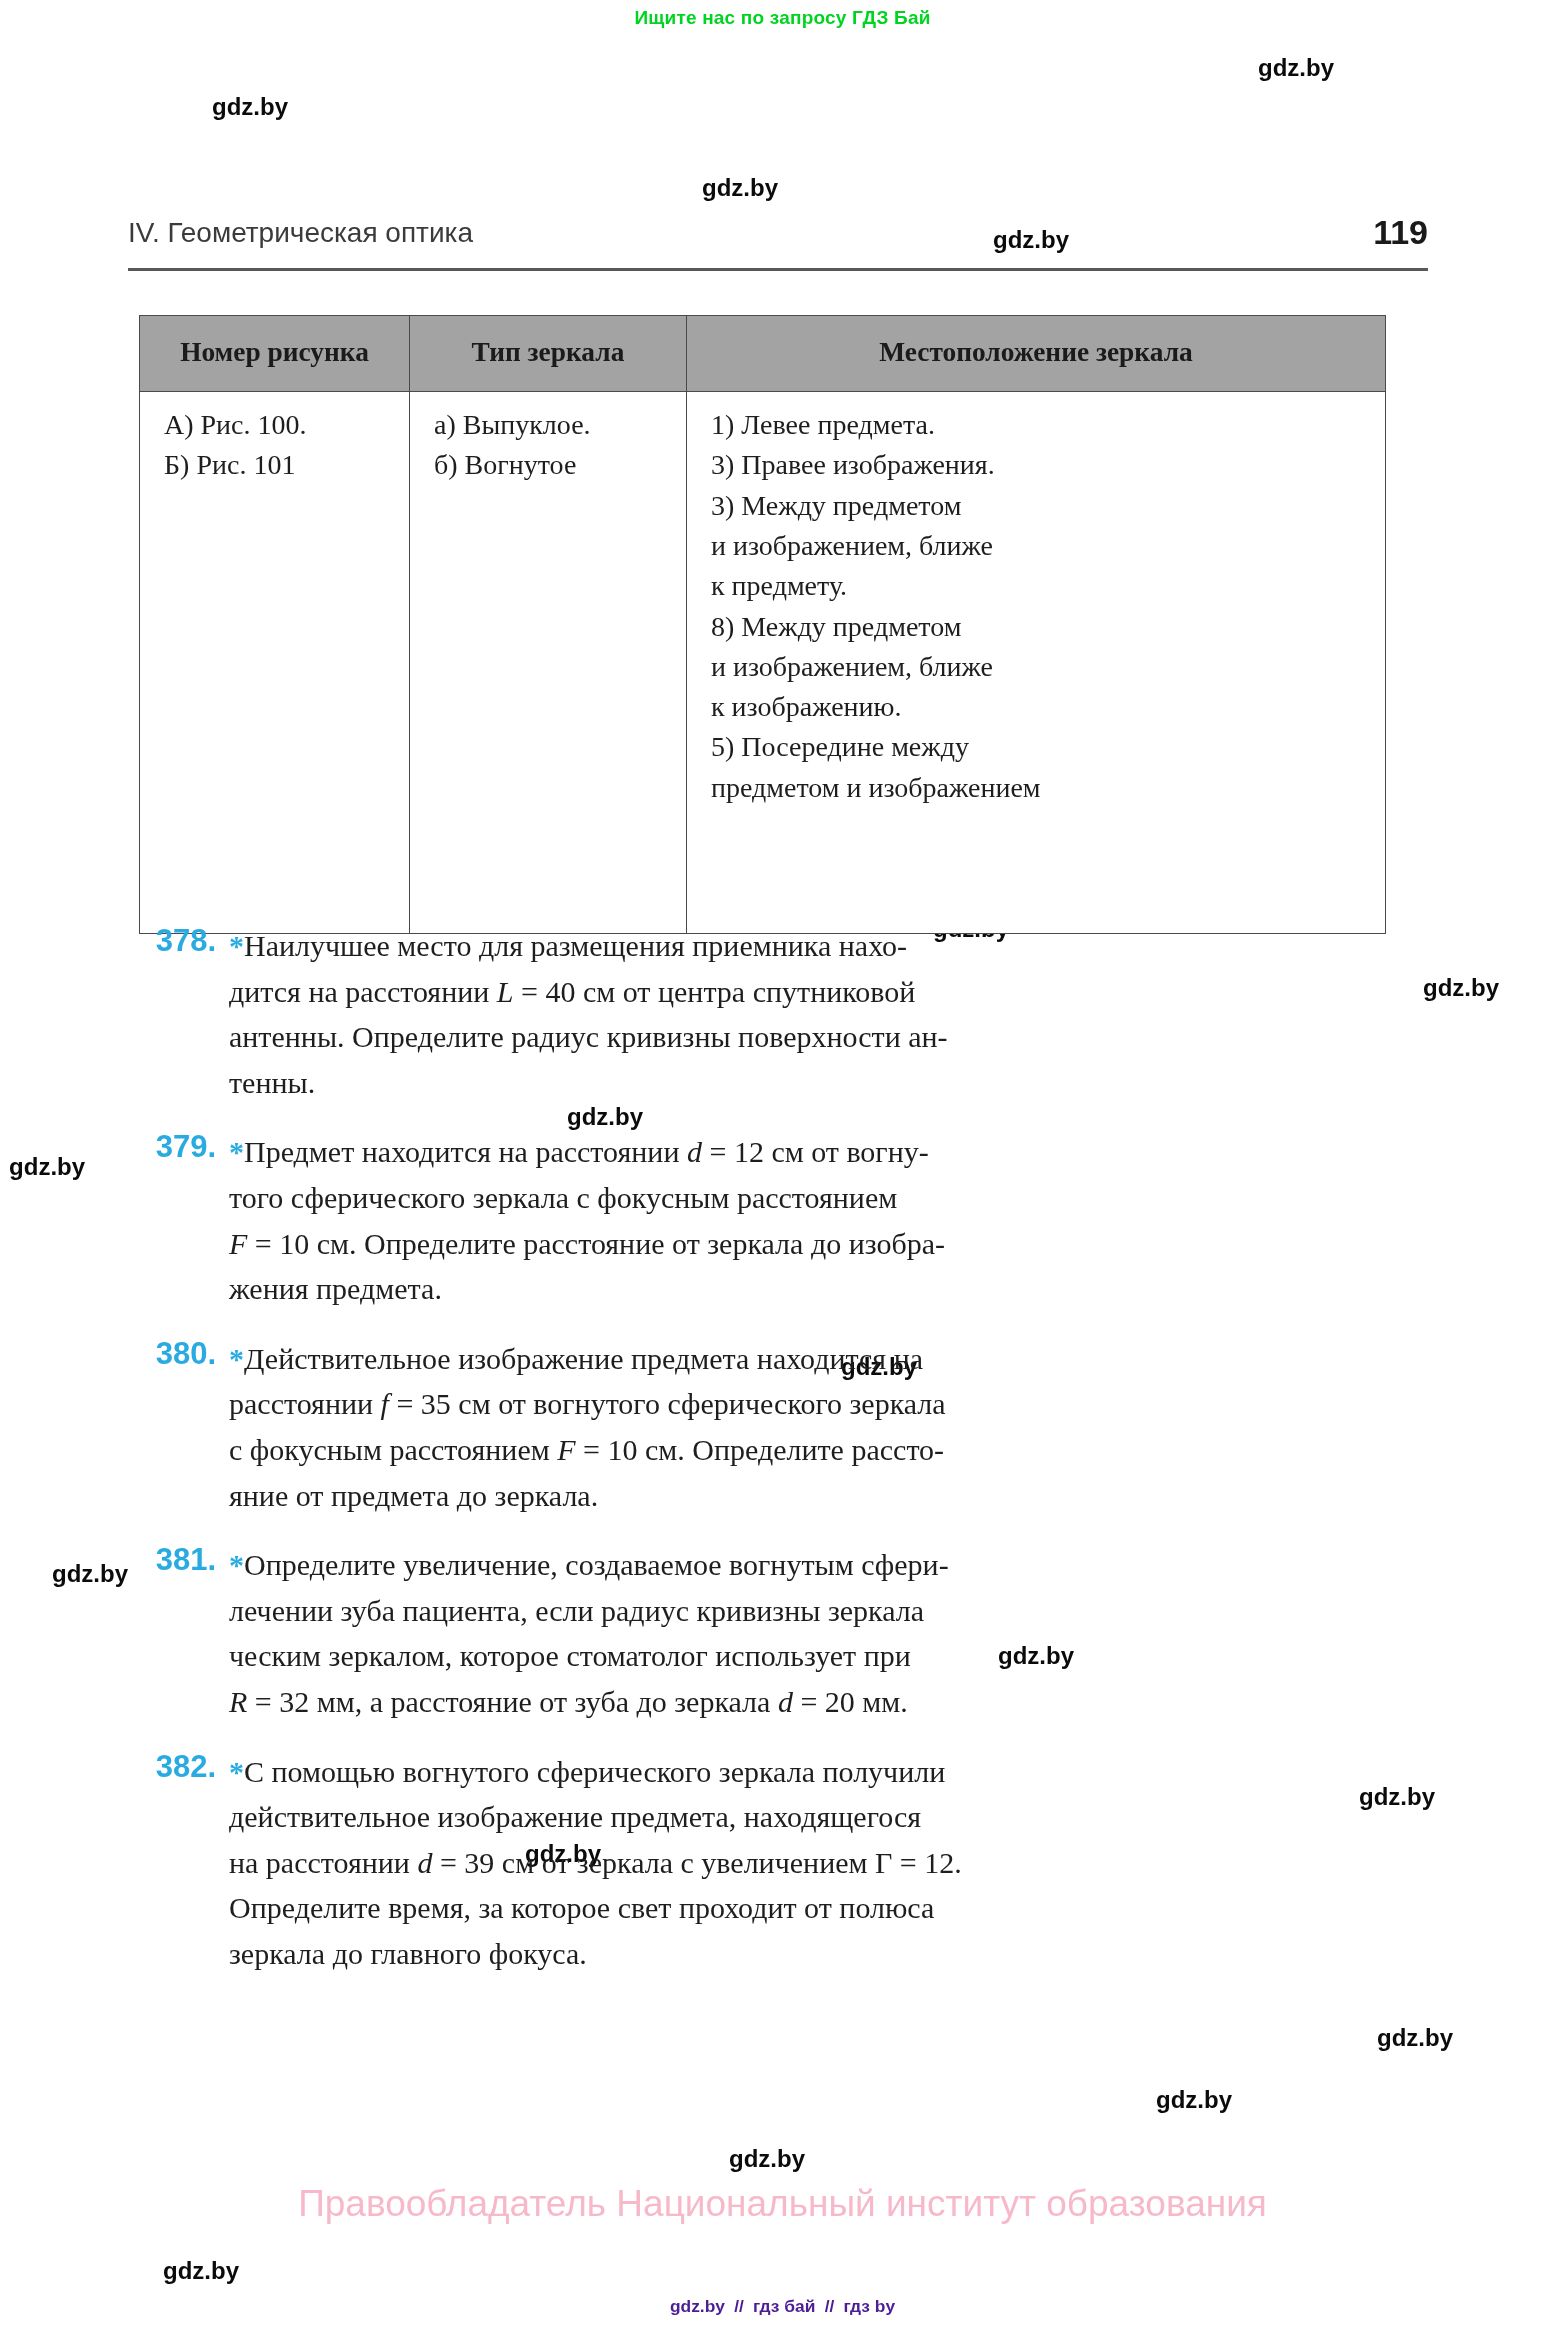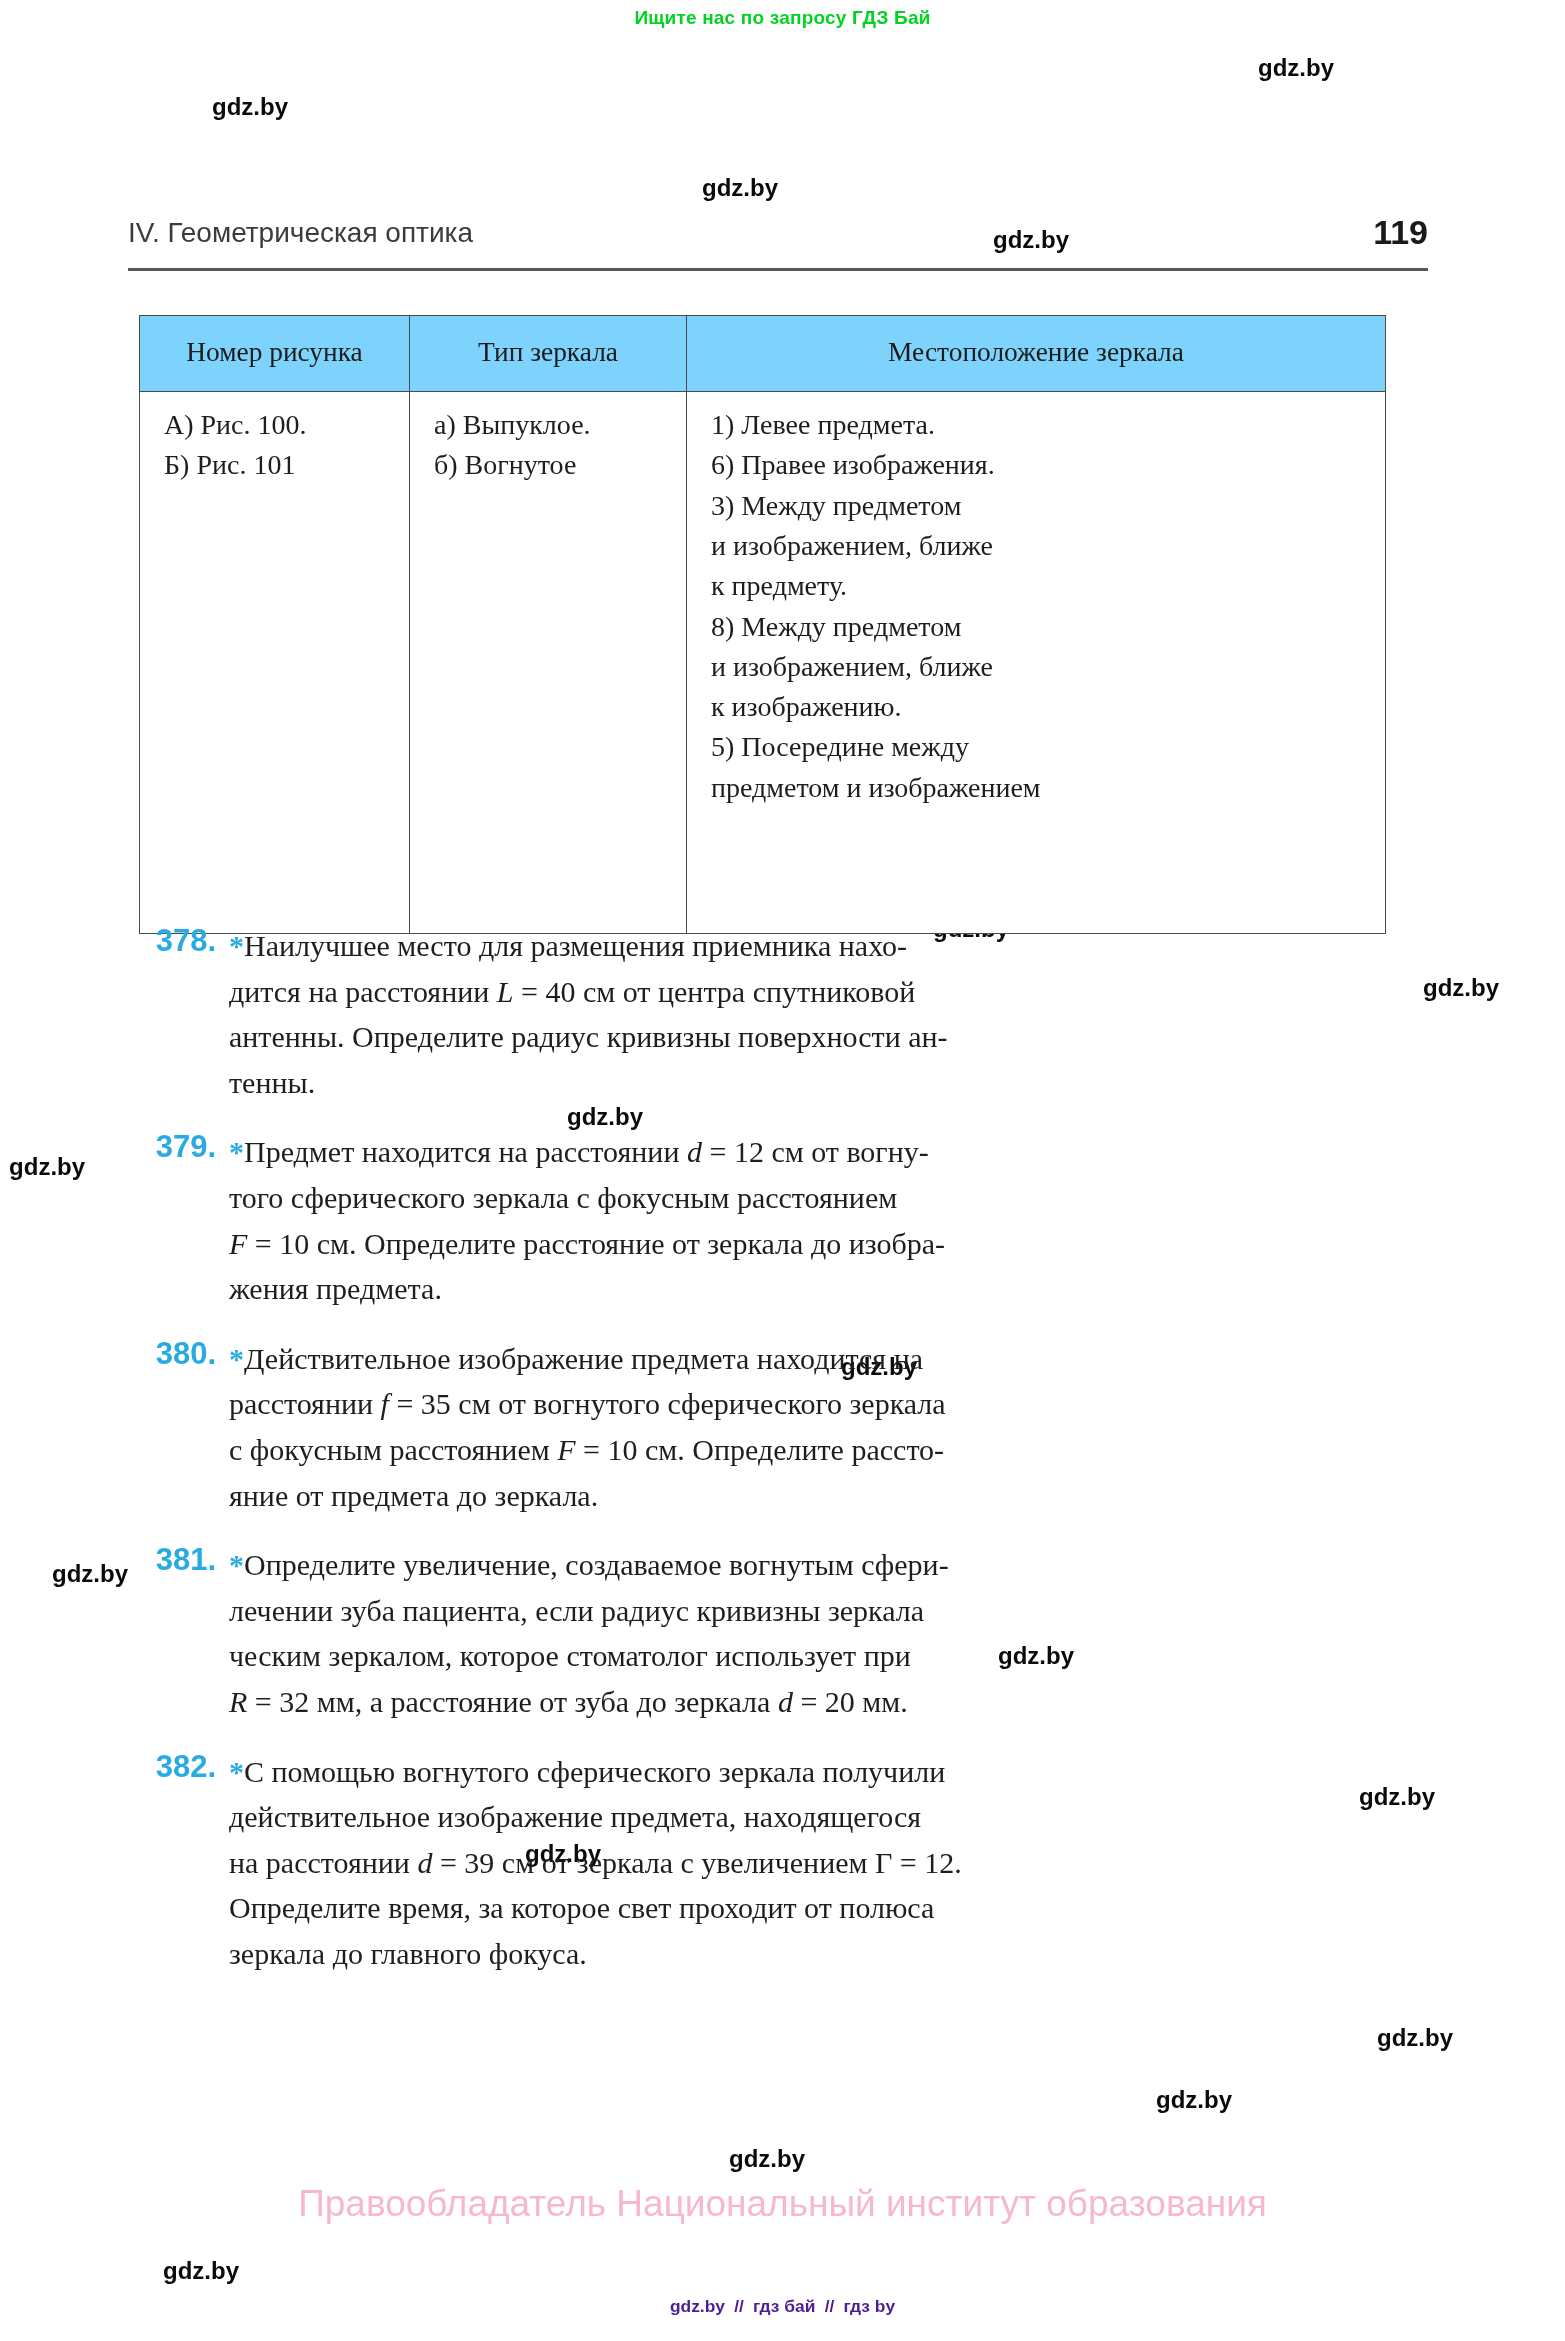--- a/index.html
+++ b/index.html
@@ -87,25 +87,25 @@
     border-collapse: collapse;
     table-layout: fixed;
   }
   .opt-table th,
   .opt-table td {
     border: 1.8px solid #4a4a4c;
     vertical-align: top;
     padding: 0;
   }
   .opt-table th {
-    background: #7dd3fc;
+    background: #a3a3a3;
     text-align: center;
     font-family: "Liberation Serif", serif;
     font-size: 27.4px;
-    font-weight: 400;
+    font-weight: 700;
     color: #1b1b1b;
     height: 57px;
     padding: 8.2px 5.5px 10px 5.5px;
     vertical-align: middle;
   }
   .opt-table td {
     background: #ffffff;
     font-size: 28px;
     line-height: 1.44;
     color: #1e1e1e;
@@ -231,21 +231,21 @@
         <td class="col-a body-cell-tall">
           <span class="cell-line">А) Рис. 100.</span>
           <span class="cell-line">Б) Рис. 101</span>
         </td>
         <td class="col-b body-cell-tall">
           <span class="cell-line">а) Выпуклое.</span>
           <span class="cell-line">б) Вогнутое</span>
         </td>
         <td class="col-c body-cell-tall">
           <span class="cell-line">1) Левее предмета.</span>
-          <span class="cell-line">6) Правее изображения.</span>
+          <span class="cell-line">3) Правее изображения.</span>
           <span class="cell-line">3) Между предметом</span>
           <span class="cell-line">и изображением, ближе</span>
           <span class="cell-line">к предмету.</span>
           <span class="cell-line">8) Между предметом</span>
           <span class="cell-line">и изображением, ближе</span>
           <span class="cell-line">к изображению.</span>
           <span class="cell-line">5) Посередине между</span>
           <span class="cell-line">предметом и изображением</span>
         </td>
       </tr>

